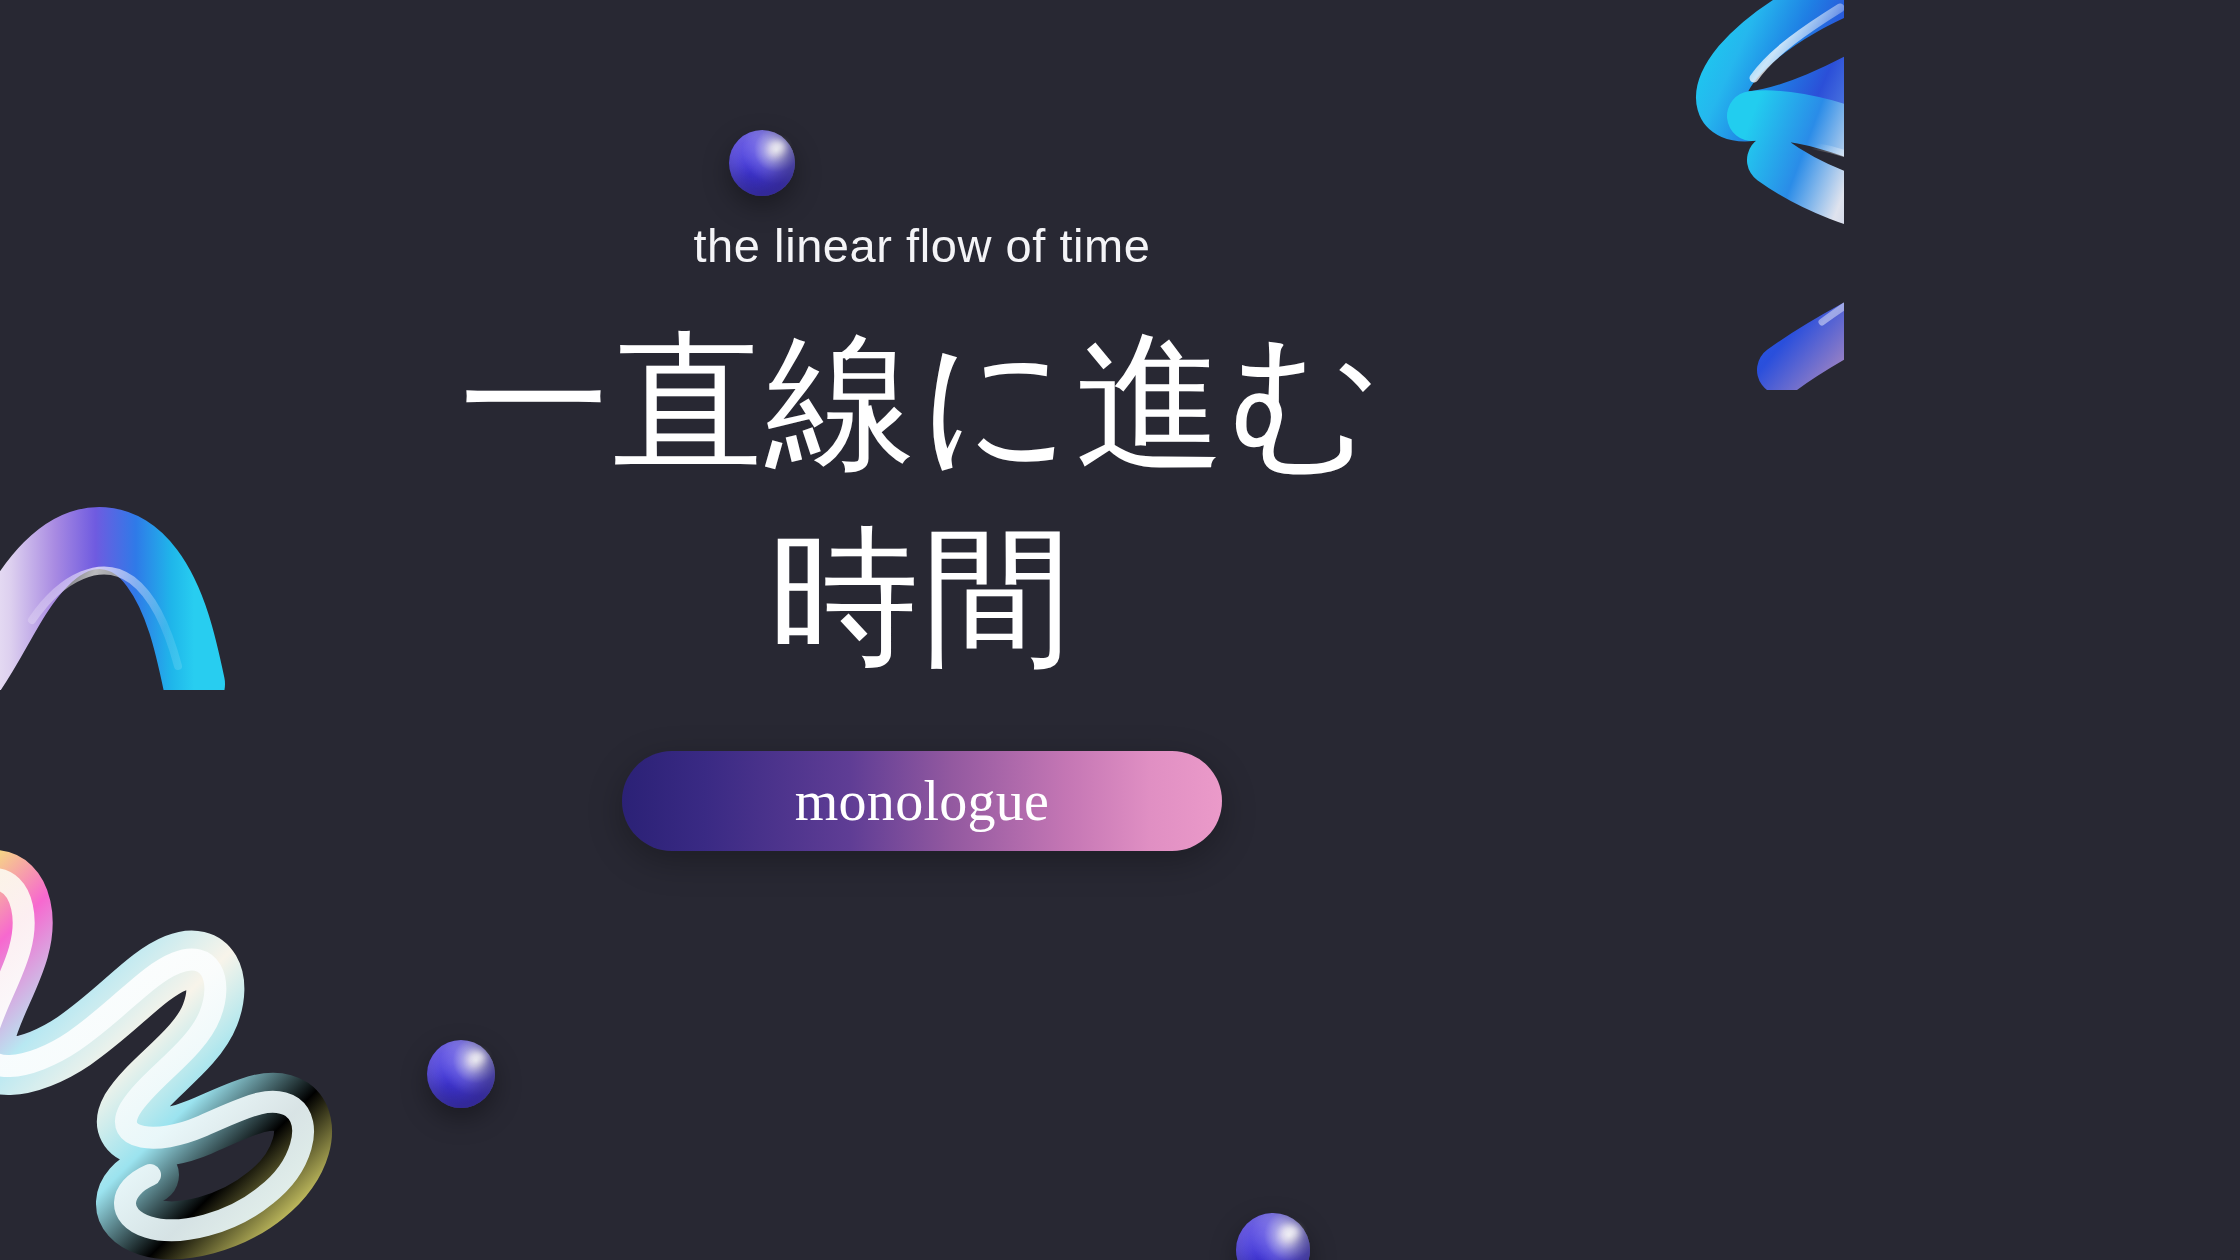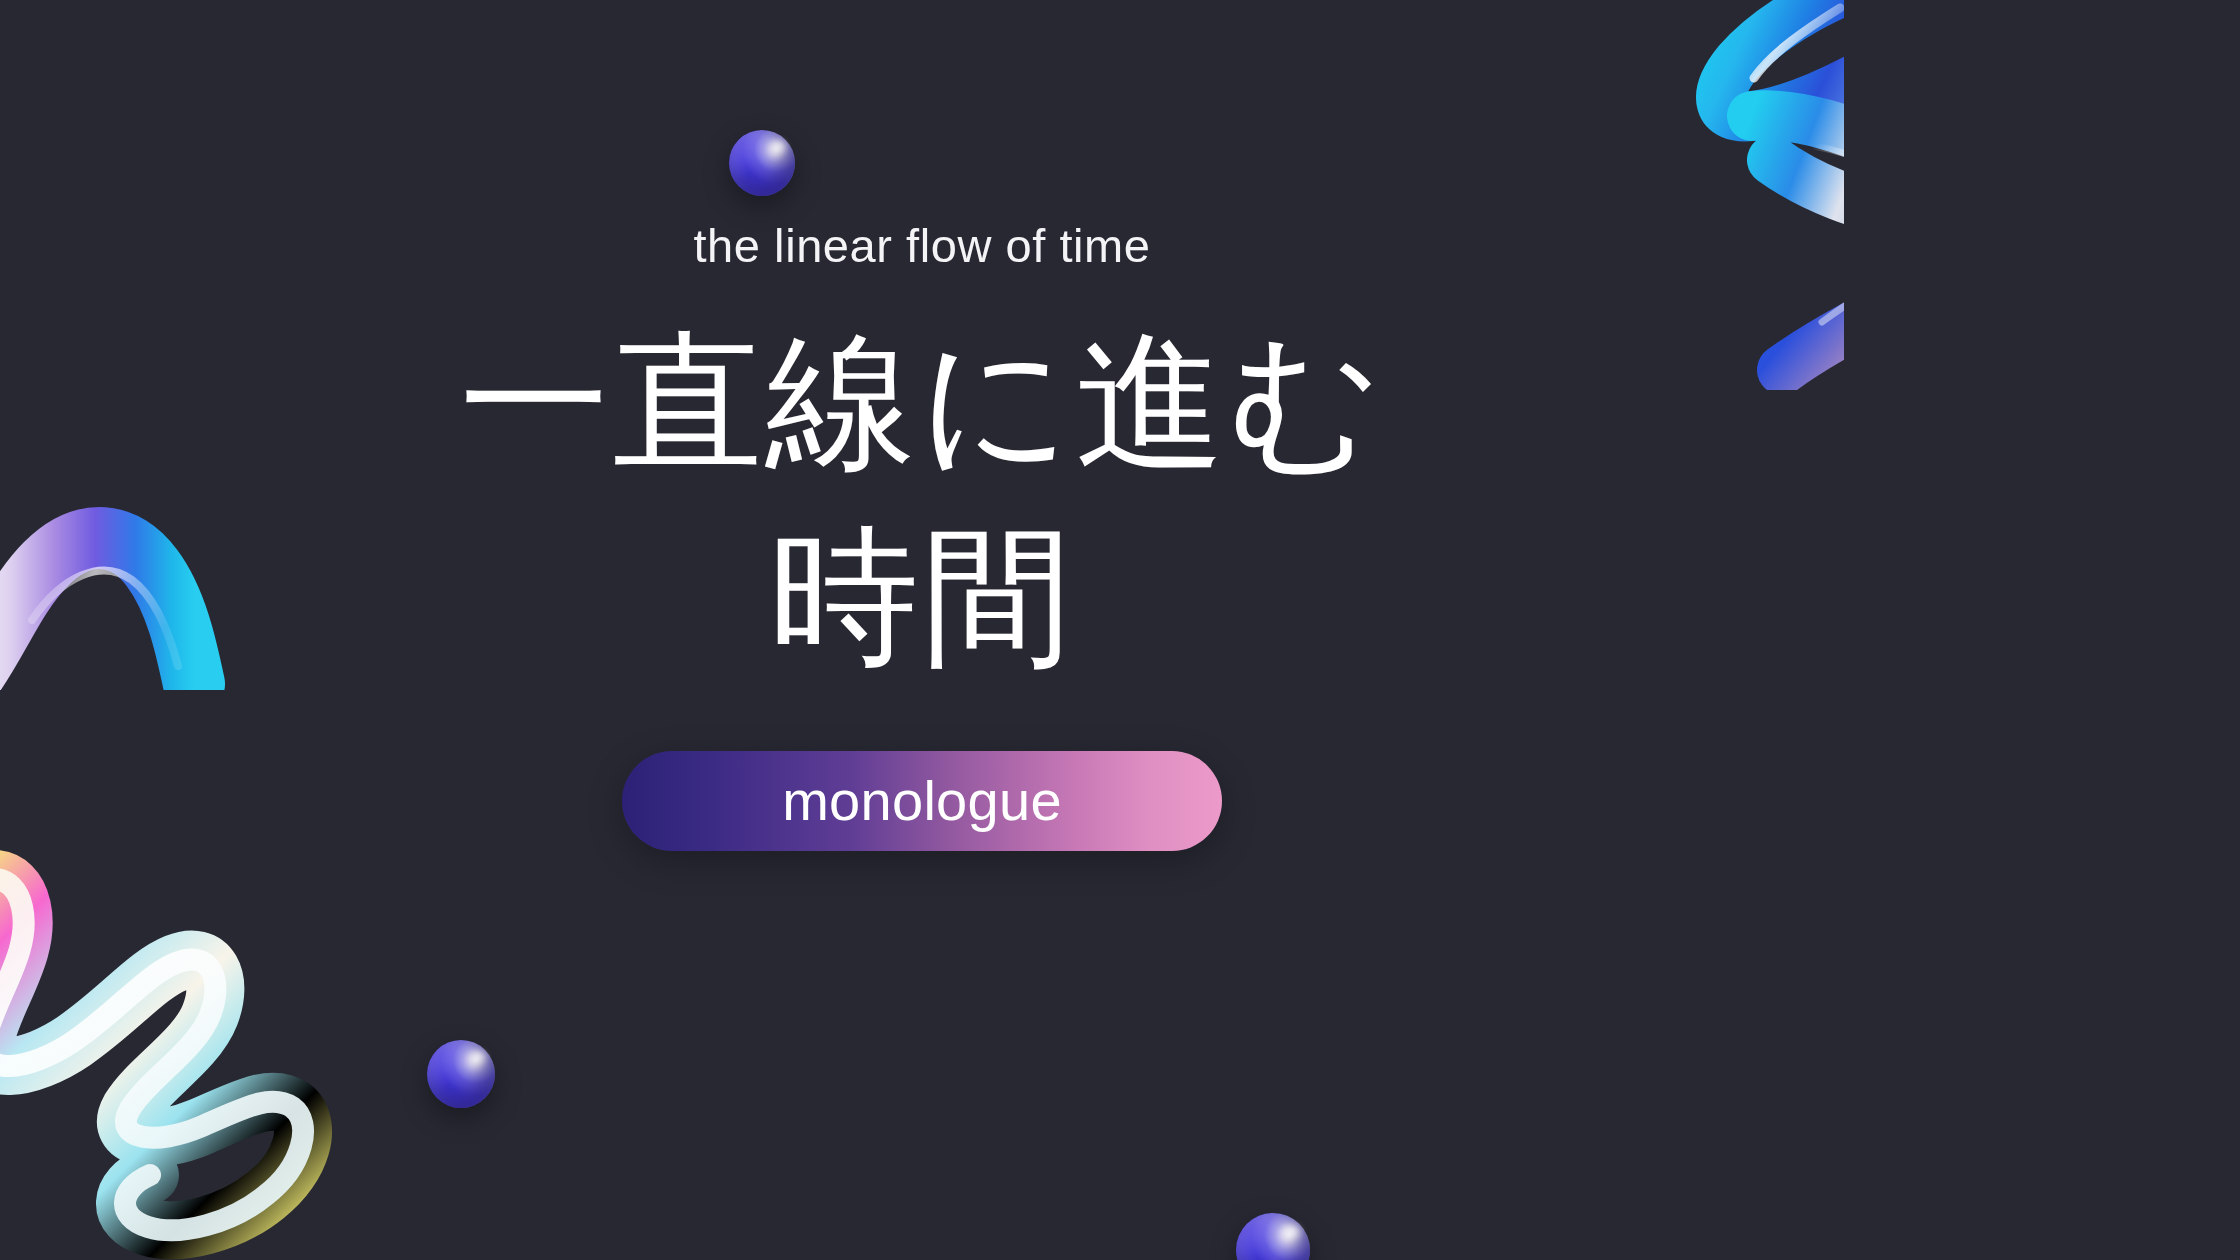--- a/index.html
+++ b/index.html
@@ -116,21 +116,21 @@
         #3a2a84 14%,
         #5f3d95 38%,
         #9359a0 55%,
         #c476b4 74%,
         #e08fc3 88%,
         #eb9ac9 100%);
     box-shadow: 0 10px 34px rgba(0,0,0,0.28);
     cursor: pointer;
   }
   .pill-label {
-    font-family: Liberation Sans, sans-serif;
+    font-family: Liberation Serif, serif;
     font-size: 56px;
     font-weight: 400;
     letter-spacing: 0.005em;
     color: #ffffff;
     line-height: 1;
     user-select: none;
   }
 </style>
 </head>
 <body>

